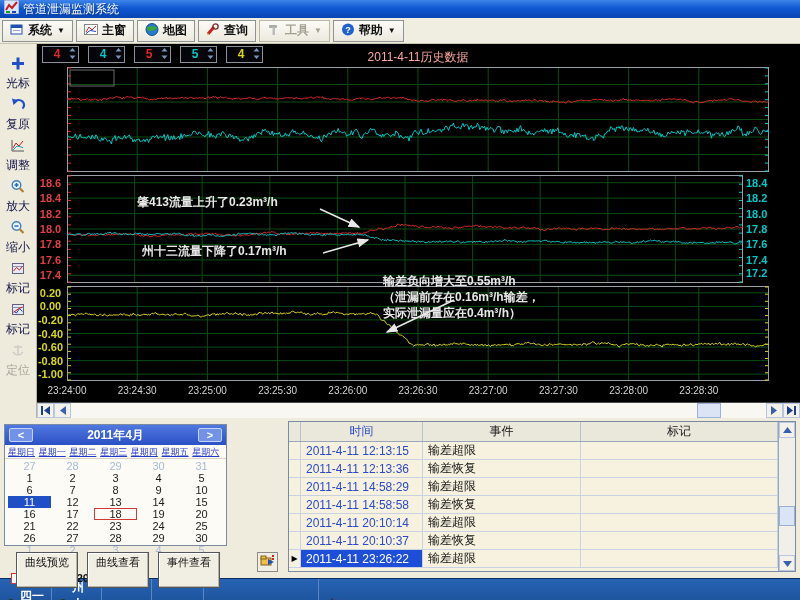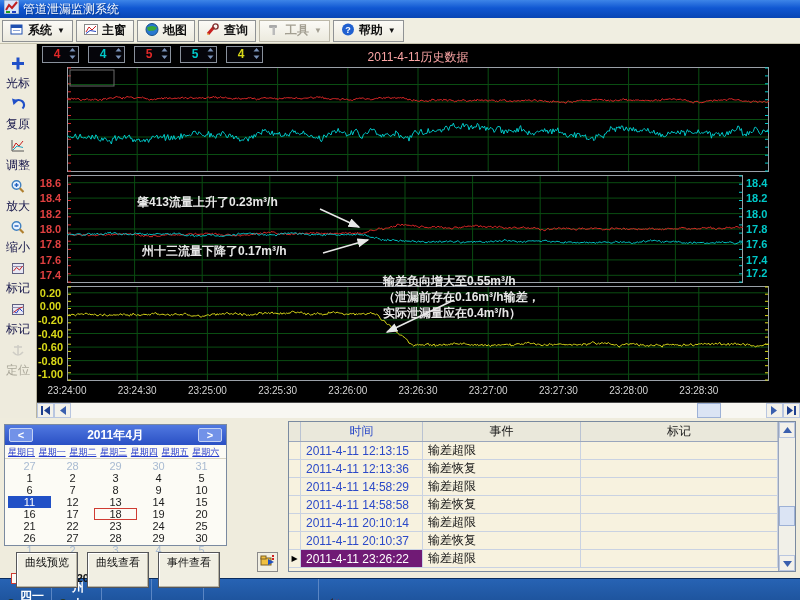--- a/index.html
+++ b/index.html
@@ -58,21 +58,21 @@
 .etable{position:absolute;left:288px;top:3px;width:508px;height:151px;border:1px solid #7a8aa0;background:#f7f2df;display:flex}
 .et-main{flex:1;display:flex;flex-direction:column;overflow:hidden}
 .et-head{display:flex;height:20px;background:#eae8db;border-bottom:1px solid #9aa6bc;font-size:12px;flex:0 0 20px}
 .et-hc{border-right:1px solid #b9c2d2;display:flex;align-items:center;justify-content:center;color:#222}
 .et-row{display:flex;height:18px;flex:0 0 18px;border-bottom:1px solid #c9d2e2;font-size:12px}
 .et-c{border-right:1px solid #c9d2e2;display:flex;align-items:center;padding:0 5px;overflow:hidden;white-space:nowrap}
 .c-ind{width:12px;padding:0;justify-content:center;font-size:8px;color:#000}
 .c-time{width:122px;color:#2b49c8}
 .c-event{width:158px;color:#151515}
 .c-mark{flex:1}
-.et-row.sel .c-time{background:#701a75;color:#fff}
+.et-row.sel .c-time{background:#1d4ed8;color:#fff}
 .et-scroll{width:17px;border-left:1px solid #9aa6bc;background:#f1f0e8;display:flex;flex-direction:column}
 .et-sbb{height:16px;background:#f3f1ea;border:1px solid #b9c6e0;display:flex;align-items:center;justify-content:center}
 .et-strack{flex:1;position:relative}
 .et-sthumb{position:absolute;top:58%;left:0;width:100%;height:20px;background:#dbe4f4;border:1px solid #9db1d6}
 
 .statusbar{flex:1;background:linear-gradient(180deg,#2763b4,#12407f);display:flex;align-items:stretch;border-top:1px solid #0a2c5e}
 .st-panel{display:flex;align-items:center;gap:4px;padding:0 6px;border-right:1px solid #5b86c4;color:#fff;font-size:12px;font-weight:bold}
 </style>
 </head>
 <body>

